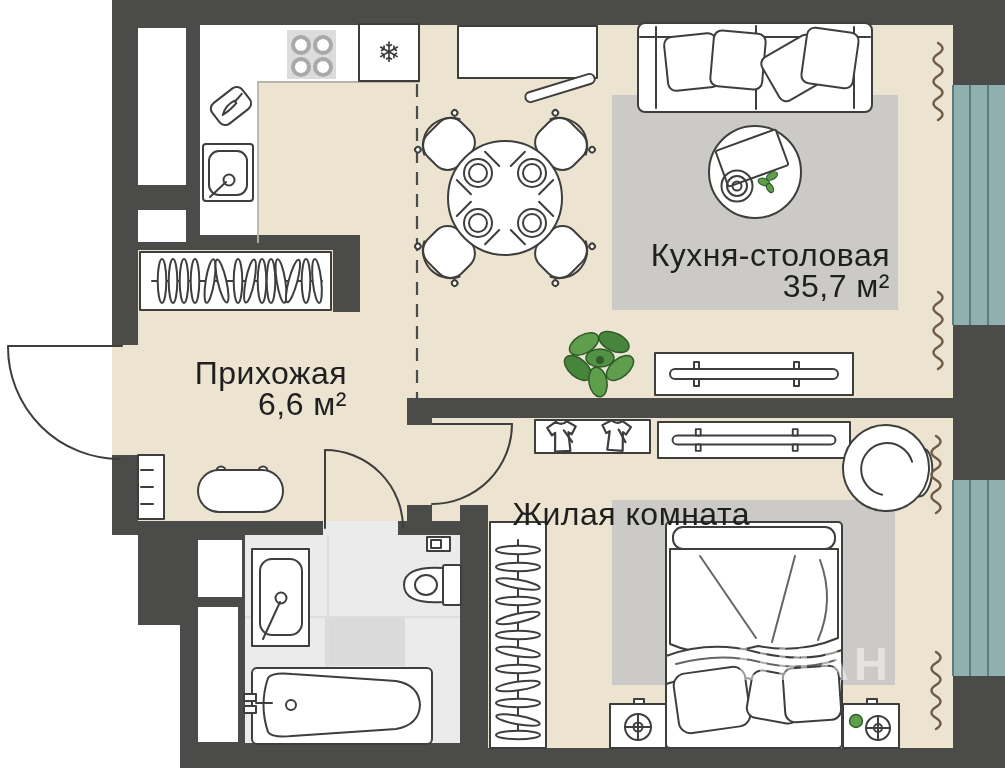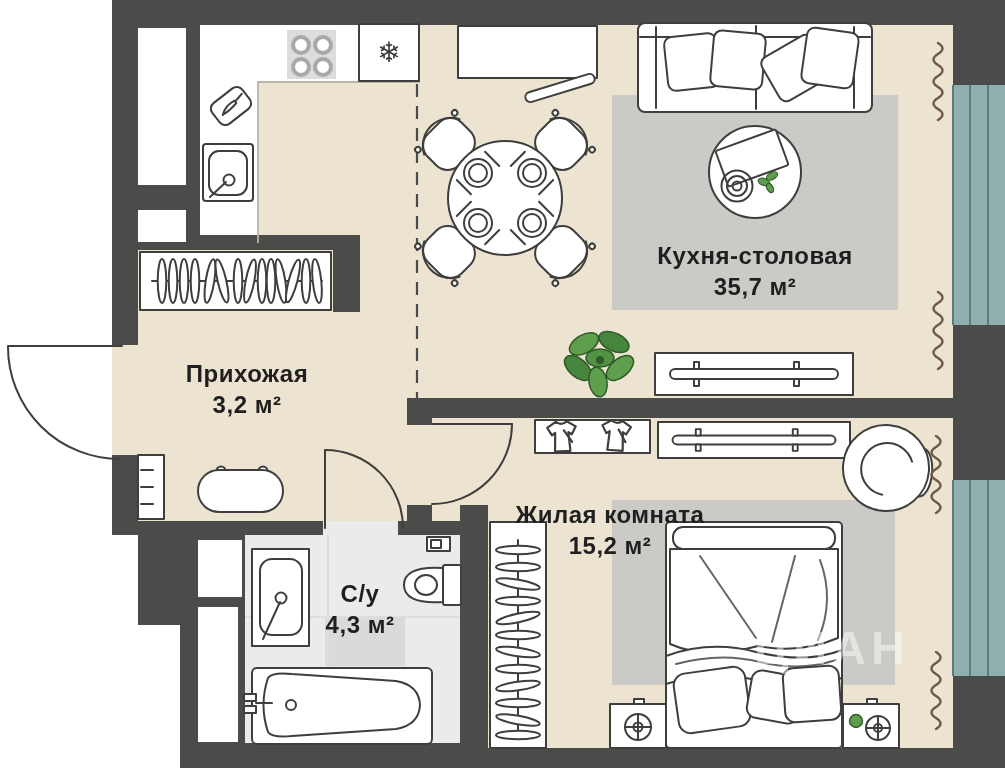--- a/index.html
+++ b/index.html
@@ -11,23 +11,23 @@
   .wall{background:var(--wall);}
   .rug{background:var(--rug);}
   .bathfloor{background:var(--bath);}
   .bathshadow{background:var(--bathshadow);}
   .window{background:var(--window);}
   .winline{background:var(--windowline);}
   svg{position:absolute;left:0;top:0;}
   .s{fill:#fff;stroke:var(--outline);stroke-width:2;stroke-linejoin:round;stroke-linecap:round;}
   .sn{fill:none;stroke:var(--outline);stroke-width:2;stroke-linejoin:round;stroke-linecap:round;}
   .gray-s{fill:#dcdcdc;stroke:none;}
-  .room-label{position:absolute;text-align:center;color:var(--text);
-              font-size:24px;font-weight:700;line-height:31px;letter-spacing:.5px;}
-  .watermark{position:absolute;left:720px;top:620px;width:190px;text-align:right;
+  .room-label{position:absolute;text-align:right;color:var(--text);
+              font-size:32px;font-weight:400;line-height:31px;letter-spacing:.5px;}
+  .watermark{position:absolute;left:720px;top:636px;width:190px;text-align:center;
              font-size:47px;font-weight:700;color:rgba(255,255,255,.48);letter-spacing:5px;}
 </style>
 </head>
 <body>
 
 <div id="plan">
 
   <div class="r floor" style="left:200px;top:25px;width:753px;height:373px"></div>
   <div class="r white" style="left:200px;top:25px;width:220px;height:57px"></div>
   <div class="r white" style="left:200px;top:25px;width:58px;height:220px"></div>
@@ -353,25 +353,20 @@
     <use href="#sq" transform="translate(936,436)"></use>
     <use href="#sq" transform="translate(936,652)"></use>
   </svg>
 
   <div class="room-label" style="left:620px;top:240px;width:270px">
     <div>Кухня-столовая</div>
     <div>35,7 м²</div>
   </div>
   <div class="room-label" style="left:147px;top:358px;width:200px">
     <div>Прихожая</div>
-    <div>3,2 м²</div>
+    <div>6,6 м²</div>
   </div>
   <div class="room-label" style="left:470px;top:499px;width:280px">
     <div>Жилая комната</div>
-    <div>15,2 м²</div>
-  </div>
-  <div class="room-label" style="left:305px;top:578px;width:110px">
-    <div>С/у</div>
-    <div>4,3 м²</div>
   </div>
 
   <div class="watermark">ЦИАН</div>
 </div>
 
 </body></html>

